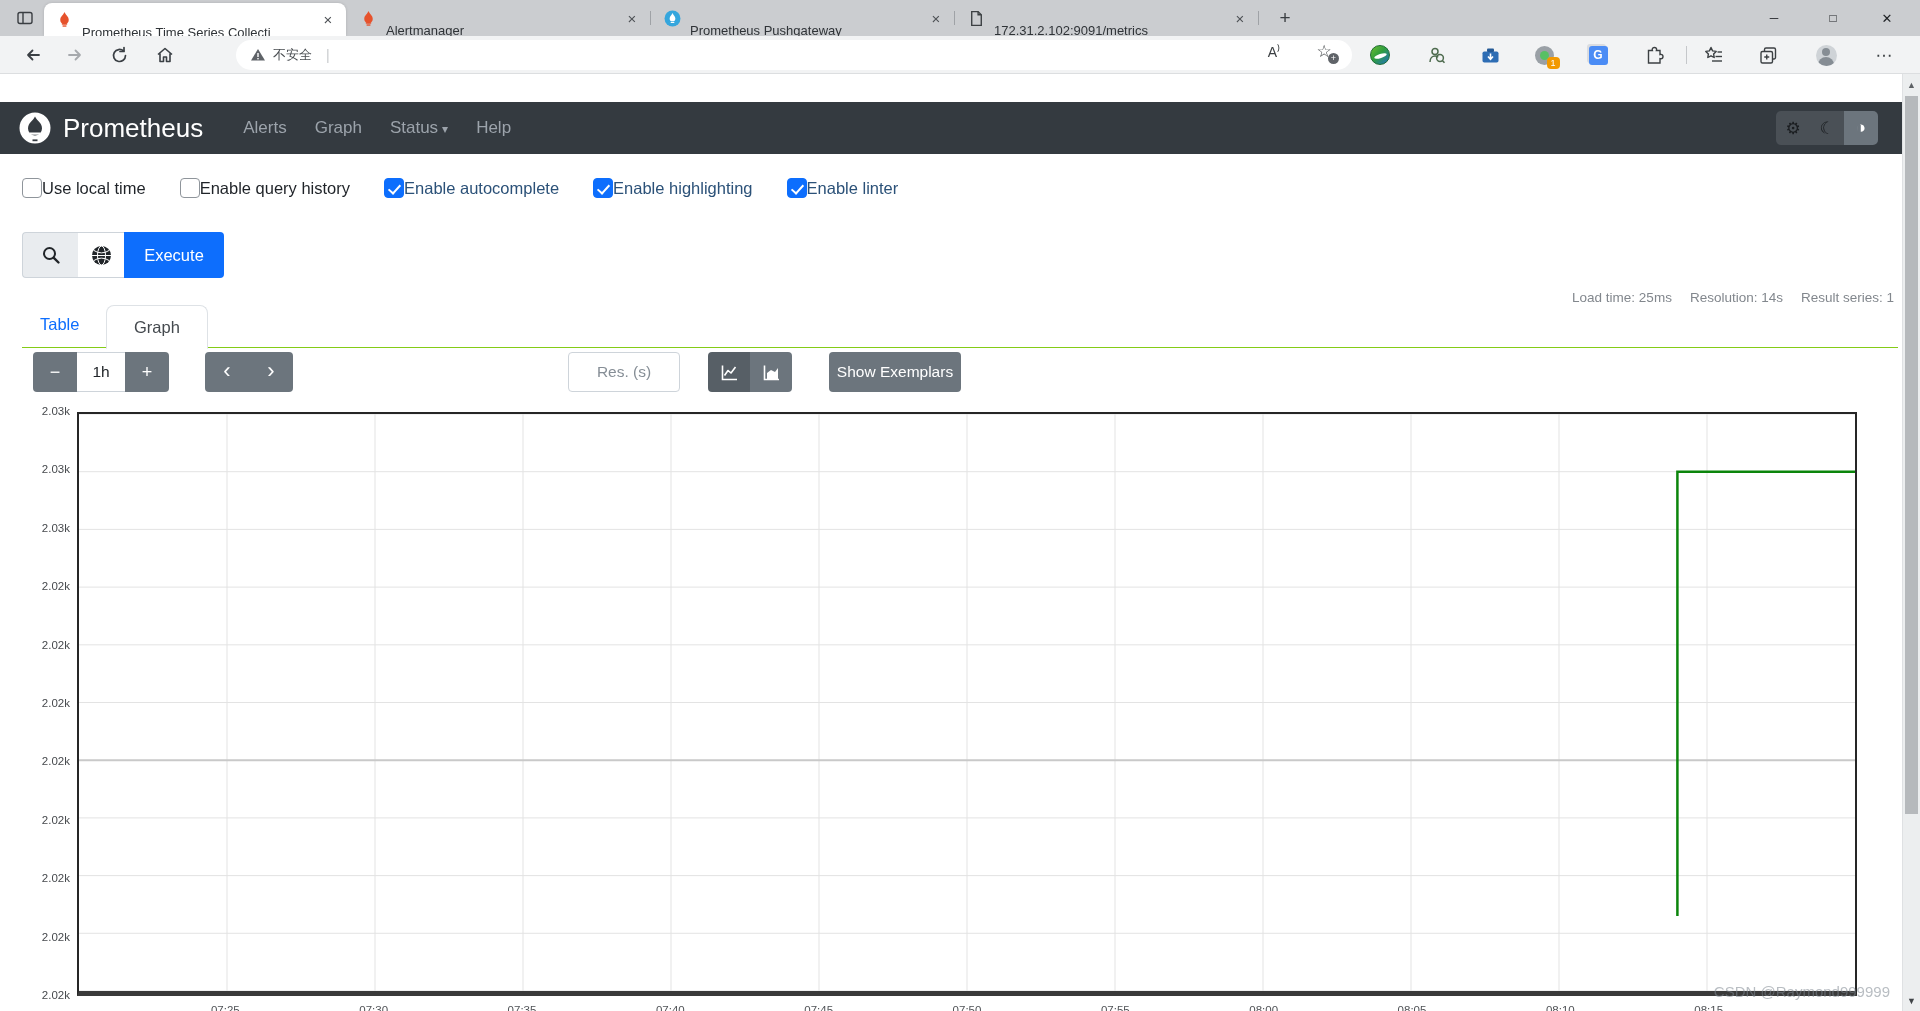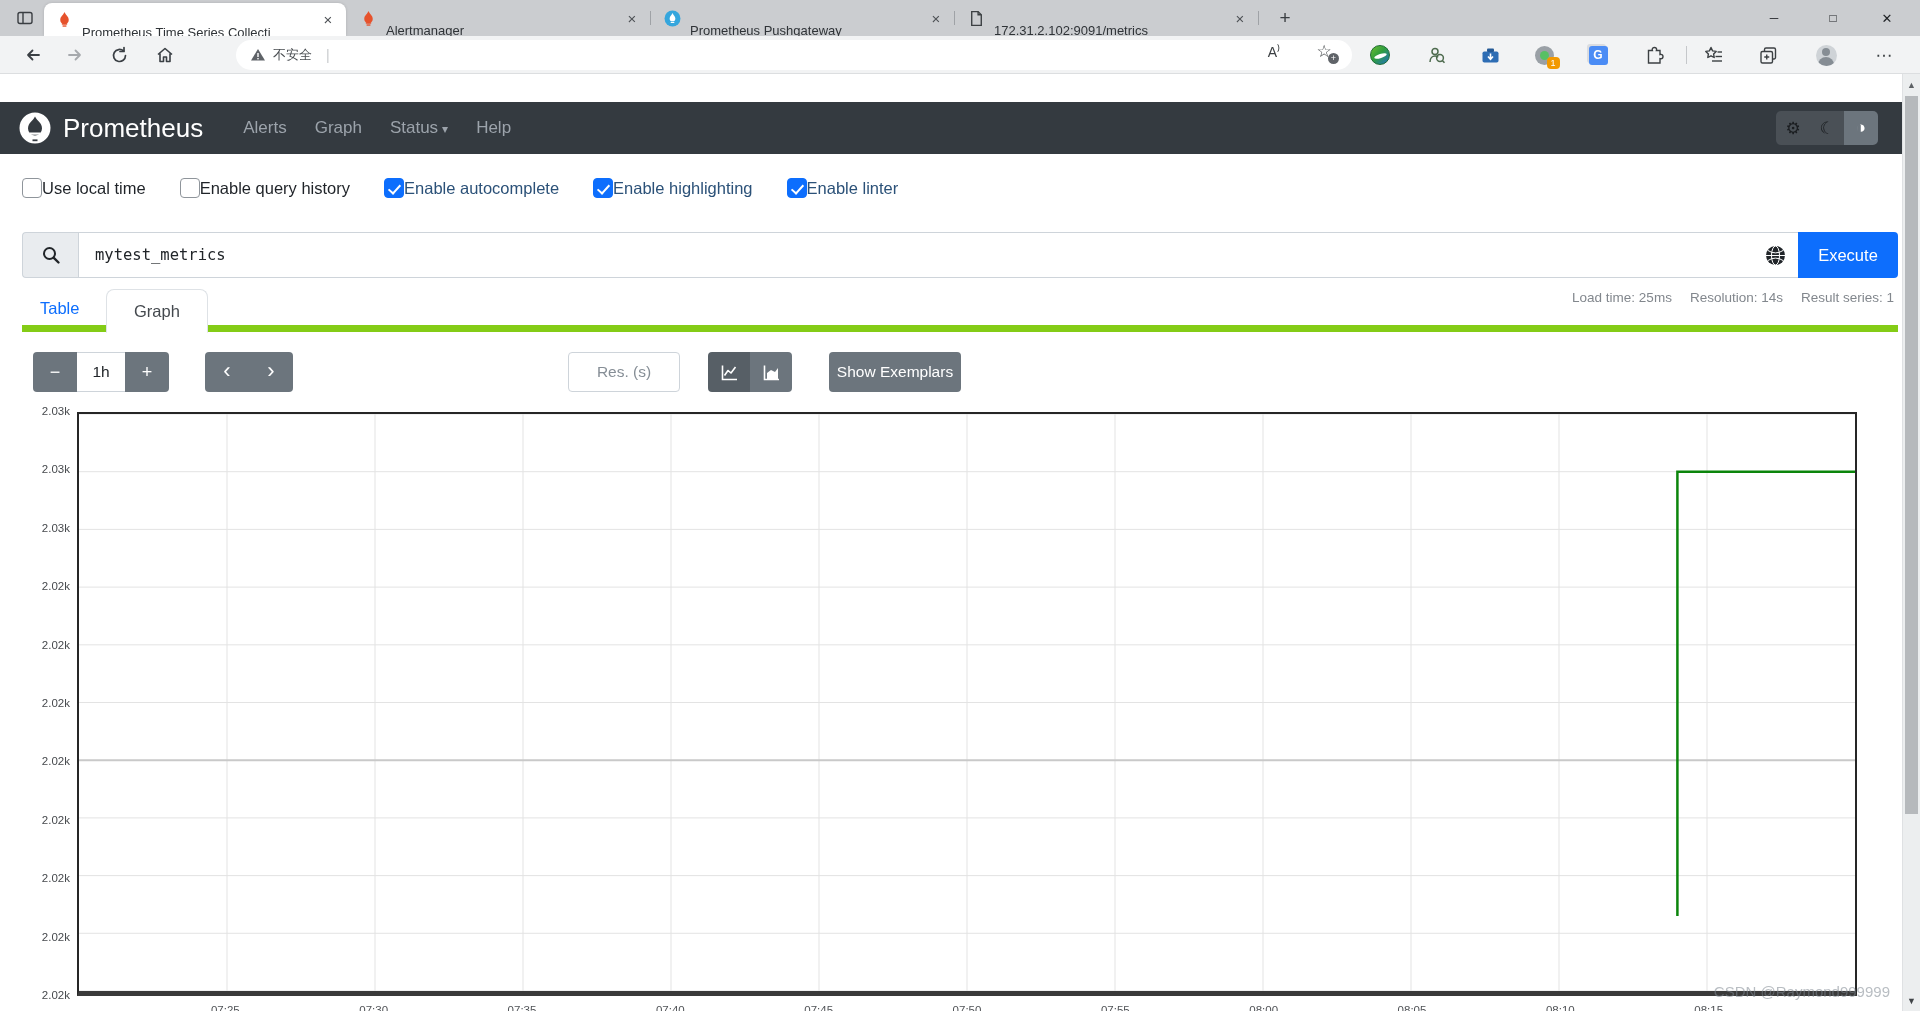--- a/index.html
+++ b/index.html
@@ -66,21 +66,21 @@
   .opt.checked .opt-label { color:#2b5178; }
 
   
   .qrow { position:absolute; top:158px; left:22px; width:1876px; height:46px; display:flex; }
   .q-addon { width:56px; background:#e9ecef; border:1px solid #ced4da; border-right:none; border-radius:4px 0 0 4px; display:flex; align-items:center; justify-content:center; }
   .q-input { flex:1; border:1px solid #ced4da; border-right:none; font-family:"DejaVu Sans Mono", monospace; font-size:15.5px; color:#212529; padding:0 16px; outline:none; }
   .q-globe { width:46px; background:#fff; border-top:1px solid #ced4da; border-bottom:1px solid #ced4da; display:flex; align-items:center; justify-content:center; }
   .execute { width:100px; background:#0d6efd; color:#fff; border:none; border-radius:0 4px 4px 0; font-size:16.5px; cursor:pointer; }
 
   
-  .result-tabs { position:absolute; top:214px; left:22px; width:1876px; height:44px; border-bottom:7px solid #84cc16;text-align:right; }
+  .result-tabs { position:absolute; top:230px; left:22px; width:1876px; height:44px; border-bottom:1px solid #84cc16;text-align:right; }
   .tab-table { position:absolute; left:18px; top:11px; font-size:16.5px; color:#0d6efd; cursor:pointer; }
   .tab-graph { position:absolute; left:84px; top:0; height:44px; padding:0 27px; background:#fff; border:1px solid #dee2e6; border-bottom:1px solid #fff; border-radius:8px 8px 0 0; display:flex; align-items:center; font-size:16.5px; color:#44494e; transform:translateY(1px); cursor:pointer; }
   .stats { position:absolute; top:216px; right:26px; display:flex; gap:18px; font-size:13.5px; color:#82878d; }
 
   
   .controls { position:absolute; top:278px; left:33px; width:1600px; height:40px; }
   .ctl { position:absolute; top:0; height:40px; }
   .cbtn { background:#6c757d; color:#fff; border:none; font-size:18px; height:40px; cursor:pointer; display:flex; align-items:center; justify-content:center; }
   .cbtn.chev { font-size:22px; padding-bottom:3px; }
   .cinput { border:1px solid #ced4da; height:40px; text-align:center; font-size:15.5px; color:#212529; outline:none; background:#fff; }
@@ -317,21 +317,20 @@
       </label>
   </div>
 
   <div class="qrow">
     <span class="q-addon">
       <svg class="ic" width="20" height="20" viewBox="0 0 20 20">
           <circle cx="8.5" cy="8.5" r="5.5" fill="none" stroke="#212529" stroke-width="2"></circle>
           <line x1="12.8" y1="12.8" x2="17.5" y2="17.5" stroke="#212529" stroke-width="2.4" stroke-linecap="round"></line>
         </svg>
     </span>
-    <input class="q-input" type="text" value="mytest_metrics" style="">
     <span class="q-globe">
       <svg class="ic" width="23" height="23" viewBox="0 0 23 23">
           <circle cx="11.5" cy="11.5" r="9.5" fill="#212529"></circle>
           <ellipse cx="11.5" cy="11.5" rx="4" ry="9.5" fill="none" stroke="#fff" stroke-width="1"></ellipse>
           <line x1="2" y1="11.5" x2="21" y2="11.5" stroke="#fff" stroke-width="1"></line>
           <path d="M4 6.5 a13 13 0 0 0 15 0 M4 16.5 a13 13 0 0 1 15 0" fill="none" stroke="#fff" stroke-width="1"></path>
         </svg>
     </span>
     <button class="execute">Execute</button>
   </div>

